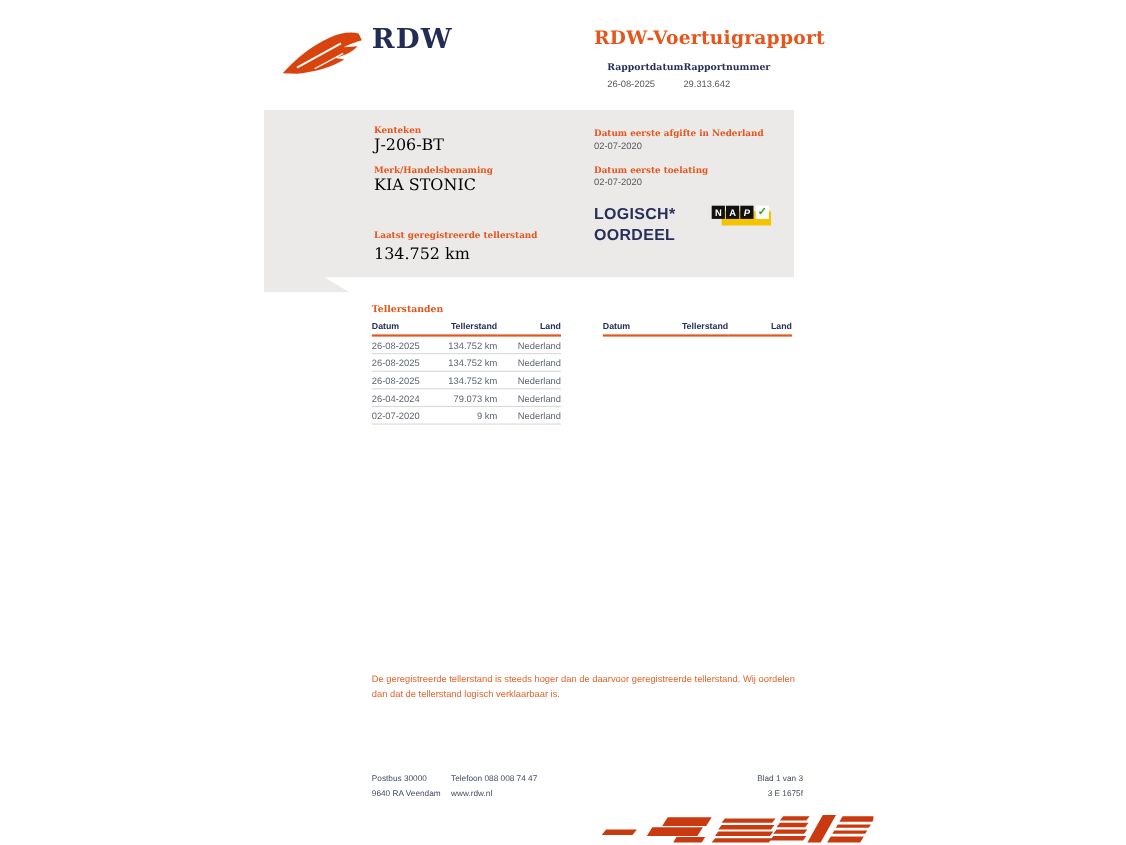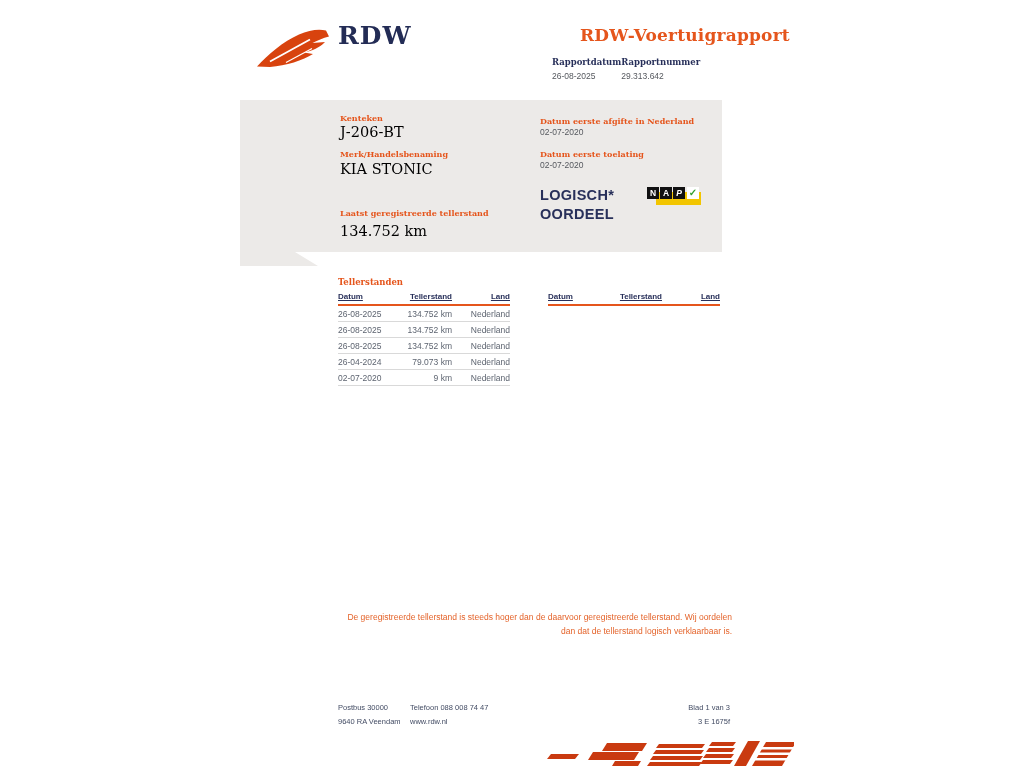--- a/index.html
+++ b/index.html
@@ -5,21 +5,21 @@
   * { margin:0; padding:0; box-sizing:border-box; }
   html,body { width:1024px; height:768px; background:#fff; overflow:hidden;
               font-family:"Liberation Sans", sans-serif; }
   .page { position:relative; width:1024px; height:768px; background:#fff; }
 
   
   .logo-svg { position:absolute; left:256px; top:27px; width:76px; height:43px; }
   .logo-word { position:absolute; left:338px; top:21px; font-family:"DejaVu Serif", serif;
                font-size:25px; font-weight:bold; color:#232C55; letter-spacing:1px; }
   .doc-title { position:absolute; left:540px; top:25px; font-family:"DejaVu Serif", serif;
-               font-size:17px; font-weight:bold; color:#E5551C; letter-spacing:0.2px;margin-left:40px; }
+               font-size:17px; font-weight:bold; color:#E5551C; letter-spacing:0.2px; }
   .report-meta { position:absolute; left:552px; top:57px; display:flex; gap:0;justify-content:space-between; }
   .meta-label { font-family:"DejaVu Serif", serif; font-size:8.5px; font-weight:bold; color:#28305A; }
   .meta-value { font-size:8.5px; color:#55585E; margin-top:4px; }
 
   
   .panel { position:absolute; left:240px; top:100px; width:482px; height:166px;
            background:#ECEAE8;
            clip-path:polygon(0 0, 100% 0, 100% 152px, 55px 152px, 78px 100%, 0 100%); }
   .olabel { font-family:"DejaVu Serif", serif; font-size:8px; font-weight:bold; color:#E5551C; }
   .nvalue { font-family:"DejaVu Serif", serif; font-size:14.5px; color:#000000; }
@@ -39,31 +39,31 @@
                color:#35A02F; font-size:10px; font-weight:bold; text-align:center; line-height:12px; }
 
   
   .tbl-title { position:absolute; left:338px; top:277px; font-family:"DejaVu Serif", serif;
                font-size:8.5px; font-weight:bold; color:#E5551C; }
   table { border-collapse:collapse; table-layout:fixed; }
   .tbl { position:absolute; top:290px; }
   .tbl-left  { left:338px; width:172px; }
   .tbl-right { left:548px; width:170px; }
   th { font-size:8px; font-weight:bold; color:#28305A; padding:2px 0 3px 0;
-       border-bottom:2px solid #E5551C;text-decoration:underline; }
+       border-bottom:2px solid #E5551C; }
   td { font-size:8.5px; color:#5D6470; padding:3px 0 2px 0; border-bottom:1px solid #D9D9D9; }
   .c0 { text-align:left;  width:62px; }
   .c1 { text-align:right; width:52px; }
   .c2 { text-align:right; width:58px; }
 
   
   .fn { position:absolute; left:338px; top:604px; width:394px; }
   .fn-title { font-size:10px; font-weight:bold; color:#28305A; letter-spacing:0.2px; }
   .fn-ast { font-size:8px; vertical-align:3px; margin-right:2px; }
-  .fn-text { margin-top:6px; font-size:8.5px; line-height:14px; color:#E4632A;text-align:right; }
+  .fn-text { margin-top:6px; font-size:8.5px; line-height:14px; color:#E4632A; }
 
   
   .footer { position:absolute; left:338px; top:701px; width:392px; font-size:7.5px;
             color:#434C64; line-height:14px; }
   .footer .col1 { position:absolute; left:0; }
   .footer .col2 { position:absolute; left:72px; }
   .footer .col3 { position:absolute; right:0; text-align:right; }
 
   .motif-svg { position:absolute; left:544px; top:738px; width:250px; height:30px; }
 </style>

